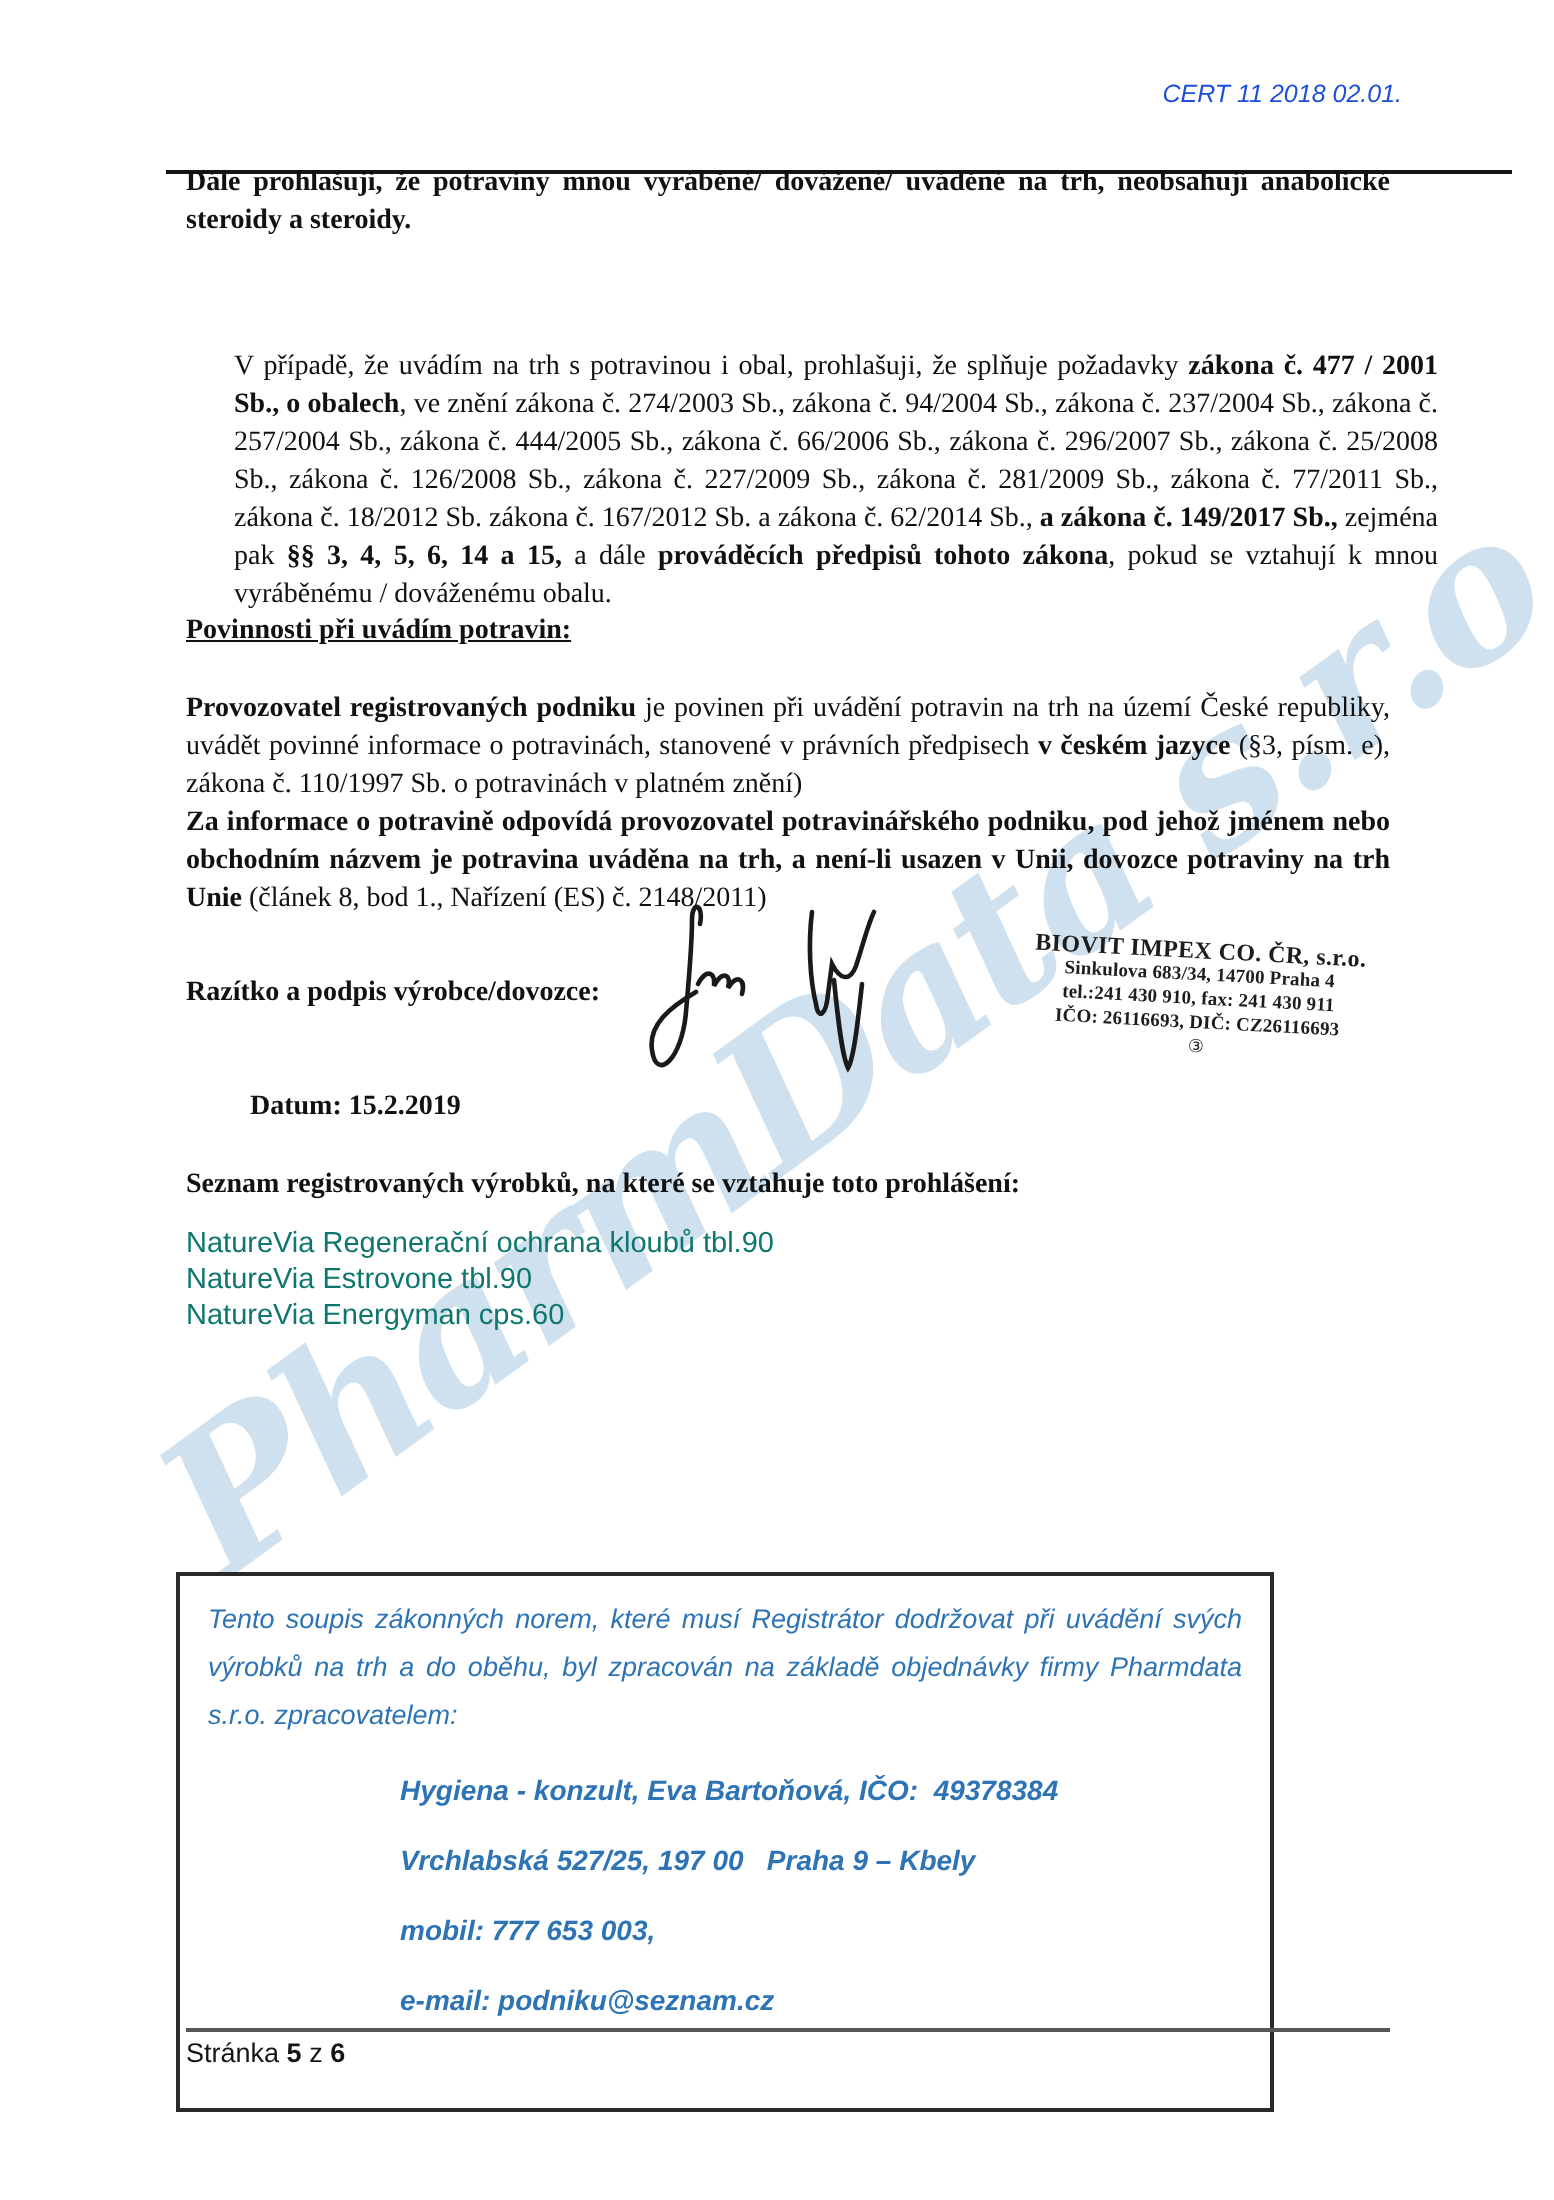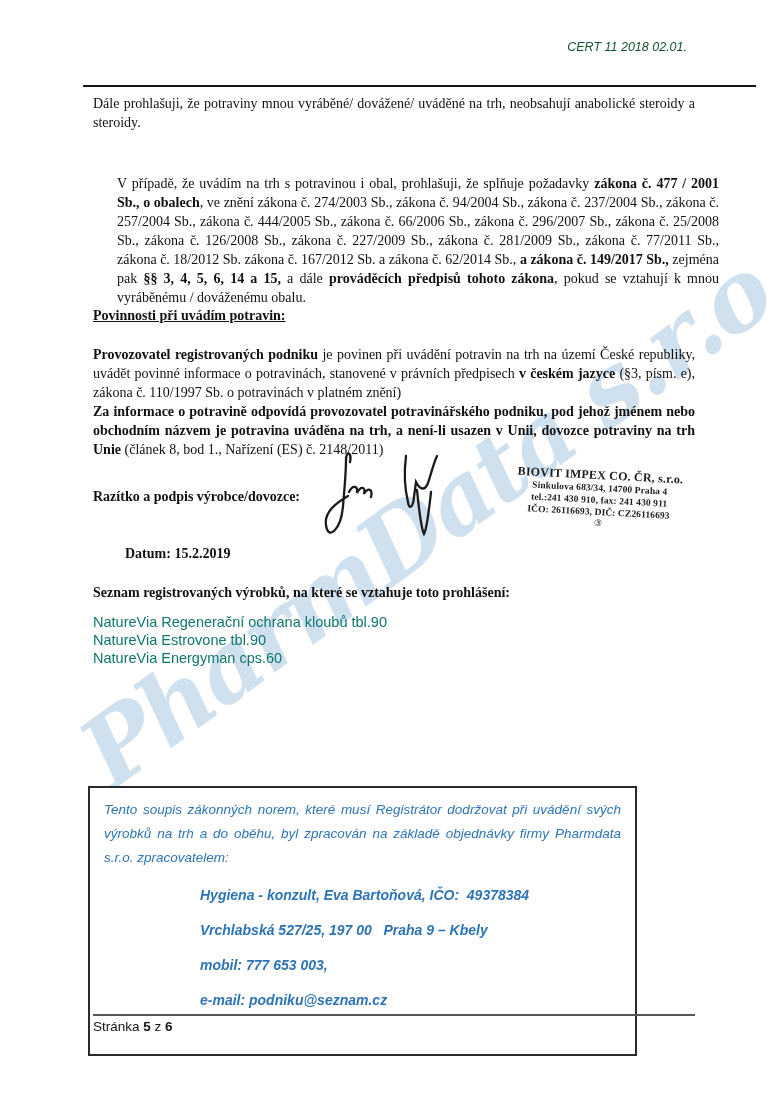--- a/index.html
+++ b/index.html
@@ -10,26 +10,26 @@
   .layer{position:absolute;z-index:1;}
   
   .watermark{
     position:absolute;left:18px;top:478px;width:780px;z-index:0;
     transform:rotate(-36deg);transform-origin:center;
     font-family:"DejaVu Serif",serif;font-style:italic;font-weight:bold;
     font-size:96px;white-space:nowrap;color:#a9c7e3;opacity:.55;
     letter-spacing:-3px;user-select:none;
   }
   
-  .cert-ref{right:90px;top:40px;font-family:"Liberation Sans",sans-serif;
-    font-style:italic;font-size:12.5px;color:#14532d;}
+  .cert-ref{right:76px;top:40px;font-family:"Liberation Sans",sans-serif;
+    font-style:italic;font-size:12.5px;color:#1d4ed8;}
   .top-rule{left:83px;top:85px;width:673px;border-top:2px solid #151515;height:0;}
   
   .para{left:93px;width:602px;font-size:14px;line-height:19px;text-align:justify;}
-  .p-steroids{top:94px;font-weight:normal;}
+  .p-steroids{top:82px;font-weight:bold;}
   .p-packaging{top:174px;margin-left:24px;}
   .h-labeling{left:93px;top:308px;font-size:14px;font-weight:bold;text-decoration:underline;}
   .p-labeling{top:345px;}
   b.seg{font-weight:bold;}
   
   .sig-label{left:93px;top:489px;font-size:14px;font-weight:bold;}
   .signature-svg{left:320px;top:448px;}
   .stamp{
     left:484px;top:462px;width:234px;text-align:center;color:#1d1d1d;
     transform:rotate(3deg);transform-origin:left top;

